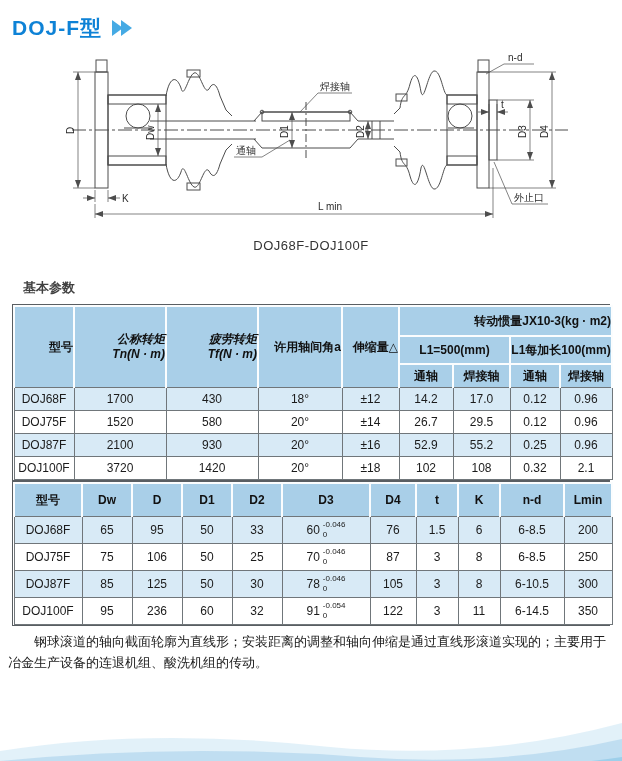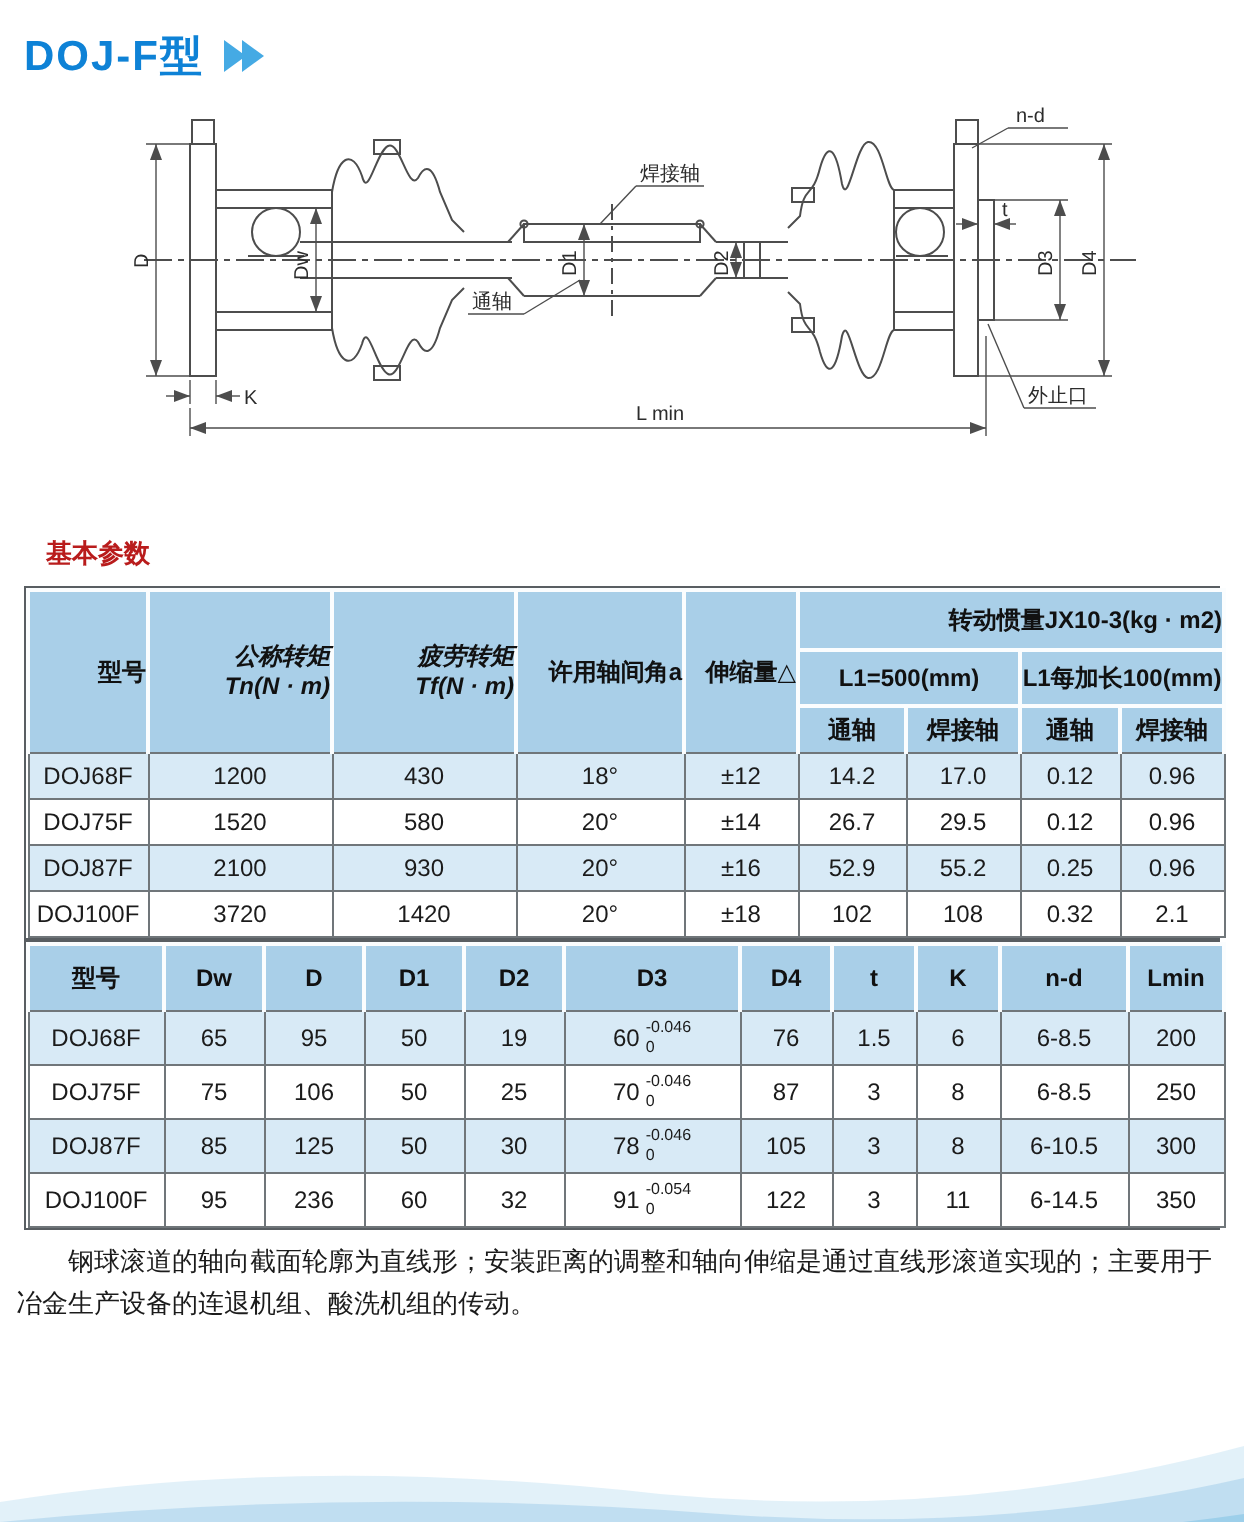--- a/index.html
+++ b/index.html
@@ -18,21 +18,21 @@
   .draw{display:block;margin-top:8px;}
   .ln line,.ln rect,.ln circle,.ln path{stroke:#4d4d4d;stroke-width:1;fill:none;}
   .ln rect[fill^="url"],.ln circle[fill="#333"]{stroke:#4d4d4d;}
   .cl{stroke-dasharray:14,3,3,3;stroke-width:.7;}
   .cl2{stroke-dasharray:8,3,2,3;stroke-width:.7;}
   .dim line{stroke:#4d4d4d;stroke-width:.7;fill:none;}
   .draw text{font-family:"Liberation Sans",sans-serif;font-size:10px;fill:#2c2c2c;}
 
   .caption{text-align:center;font-size:13px;color:#333;margin-top:-4px;letter-spacing:.5px;}
 
-  .sec{font-size:13px;font-weight:bold;color:#b91c1c;margin:26px 0 7px 23px;}
+  .sec{font-size:13px;font-weight:bold;color:#404040;margin:26px 0 7px 23px;}
   .sec2{margin-top:26px;}
 
   .twrap{margin:0 12px;border:1px solid #595e62;}
   table{width:100%;border-collapse:collapse;table-layout:fixed;text-align:center;font-size:12px;}
   thead th{background:#a9cfe8;border:2px solid #fbfdfe;border-bottom:1px solid #70767a;
            font-weight:bold;color:#111;padding:1px 0;}
   tbody td{border:1px solid #70767a;padding:0 2px;color:#1b1b1b;}
   tbody tr:nth-child(odd){background:#d8eaf6;}
   tbody tr:nth-child(even){background:#ffffff;}
   #t1 thead tr:nth-child(1) th{height:26px;text-align:right;}
@@ -182,20 +182,21 @@
         <line x1="493" y1="118" x2="493" y2="168"></line>
       <line x1="95" y1="164" x2="493" y2="164" marker-start="url(#mS)" marker-end="url(#mE)"></line>
       <text x="318" y="160">L min</text>
 
       <text x="514" y="151">外止口</text>
       <line x1="512" y1="154" x2="548" y2="154"></line>
         <line x1="512" y1="154" x2="494" y2="112"></line>
     </g>
   </svg>
 
+  <div class="caption">DOJ68F-DOJ100F</div>
 
   <h2 class="sec">基本参数</h2>
   <div class="twrap">
     <table id="t1">
       <colgroup>
           <col style="width:60px">
           <col style="width:92px">
           <col style="width:92px">
           <col style="width:84px">
           <col style="width:57px">
@@ -226,21 +227,21 @@
         <tr>
           <th>通轴</th>
           <th>焊接轴</th>
           <th>通轴</th>
           <th>焊接轴</th>
         </tr>
       </thead>
       <tbody>
         <tr>
           <td>DOJ68F</td>
-          <td>1200</td>
+          <td>1700</td>
           <td>430</td>
           <td>18°</td>
           <td>±12</td>
           <td>14.2</td>
           <td>17.0</td>
           <td>0.12</td>
           <td>0.96</td>
         </tr>
         <tr>
           <td>DOJ75F</td>
@@ -308,21 +309,21 @@
           <th>n-d</th>
           <th>Lmin</th>
         </tr>
       </thead>
       <tbody>
         <tr>
           <td>DOJ68F</td>
           <td>65</td>
           <td>95</td>
           <td>50</td>
-          <td>19</td>
+          <td>33</td>
           <td><span class="tolv">
                 <span>60</span>
                 <span class="tol">
                   <i>-0.046</i>
                   <i>0</i>
                 </span>
               </span></td>
           <td>76</td>
           <td>1.5</td>
           <td>6</td>

